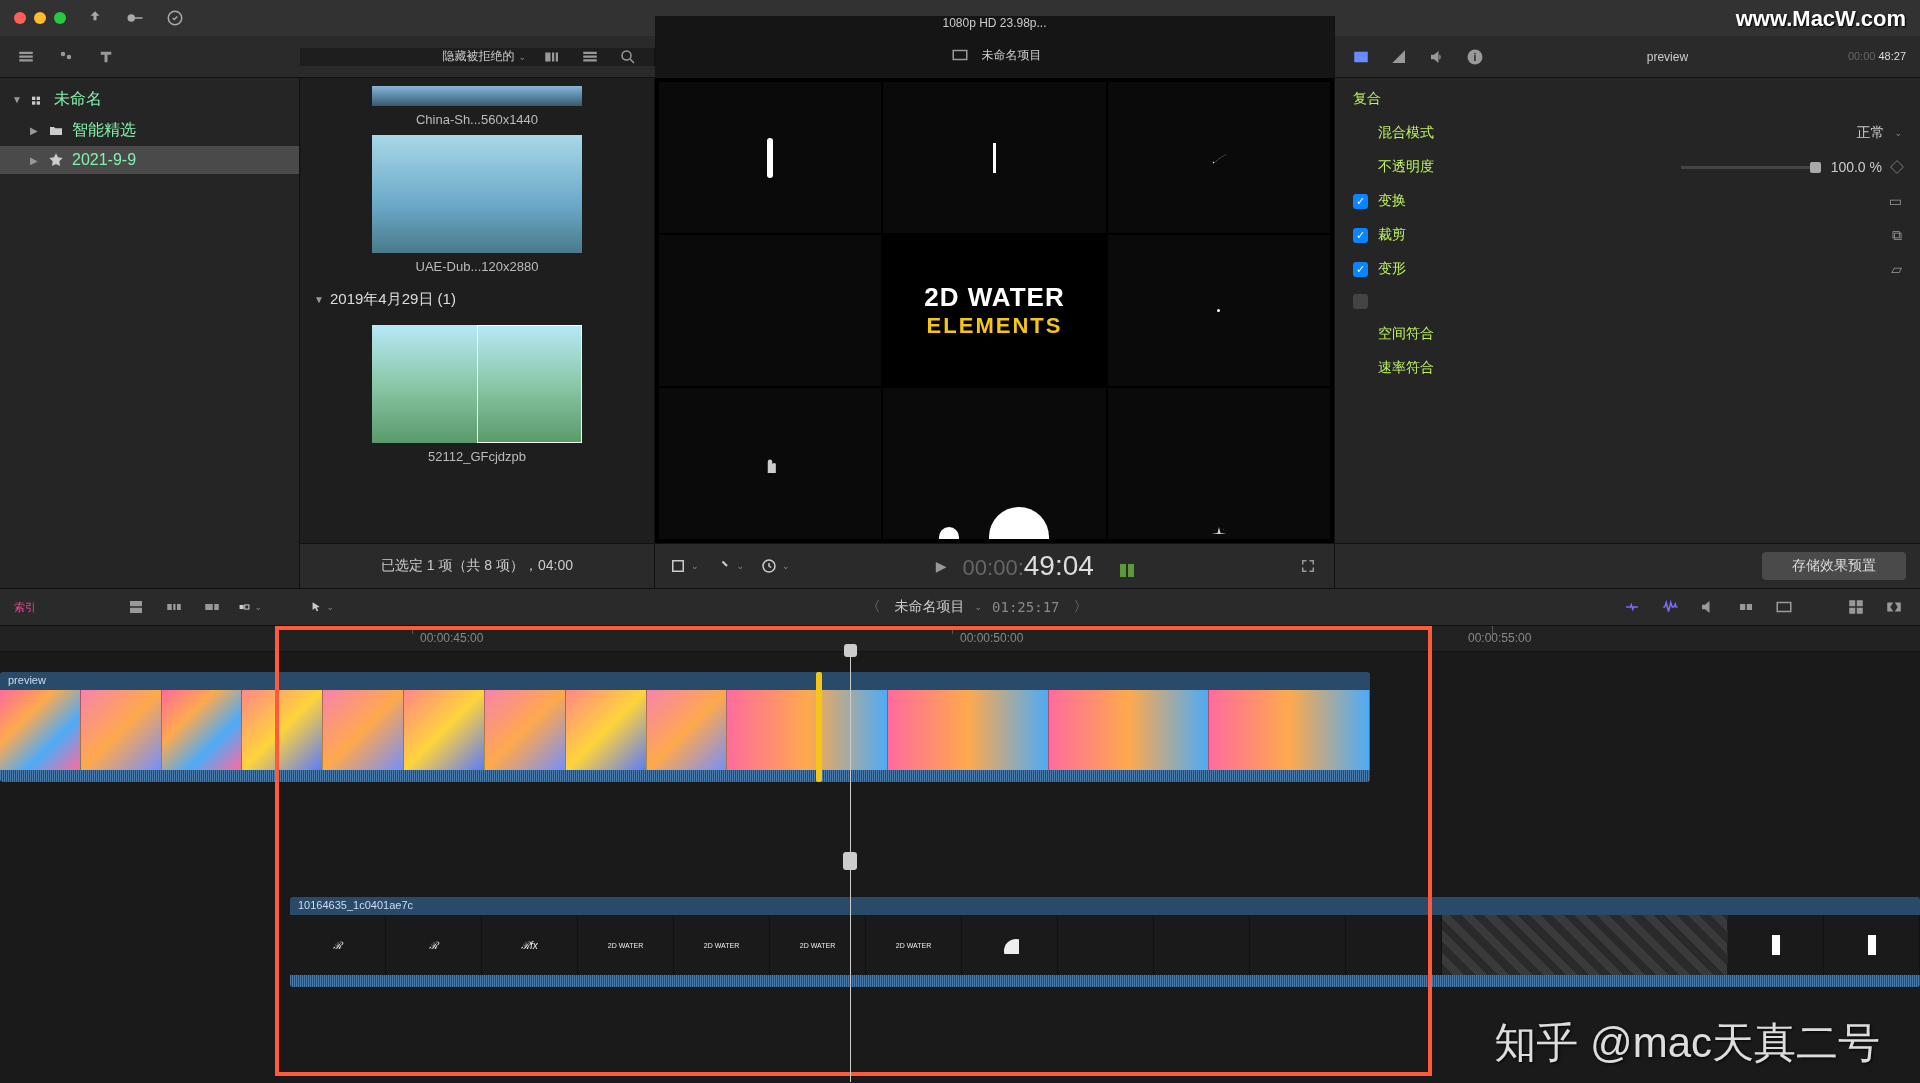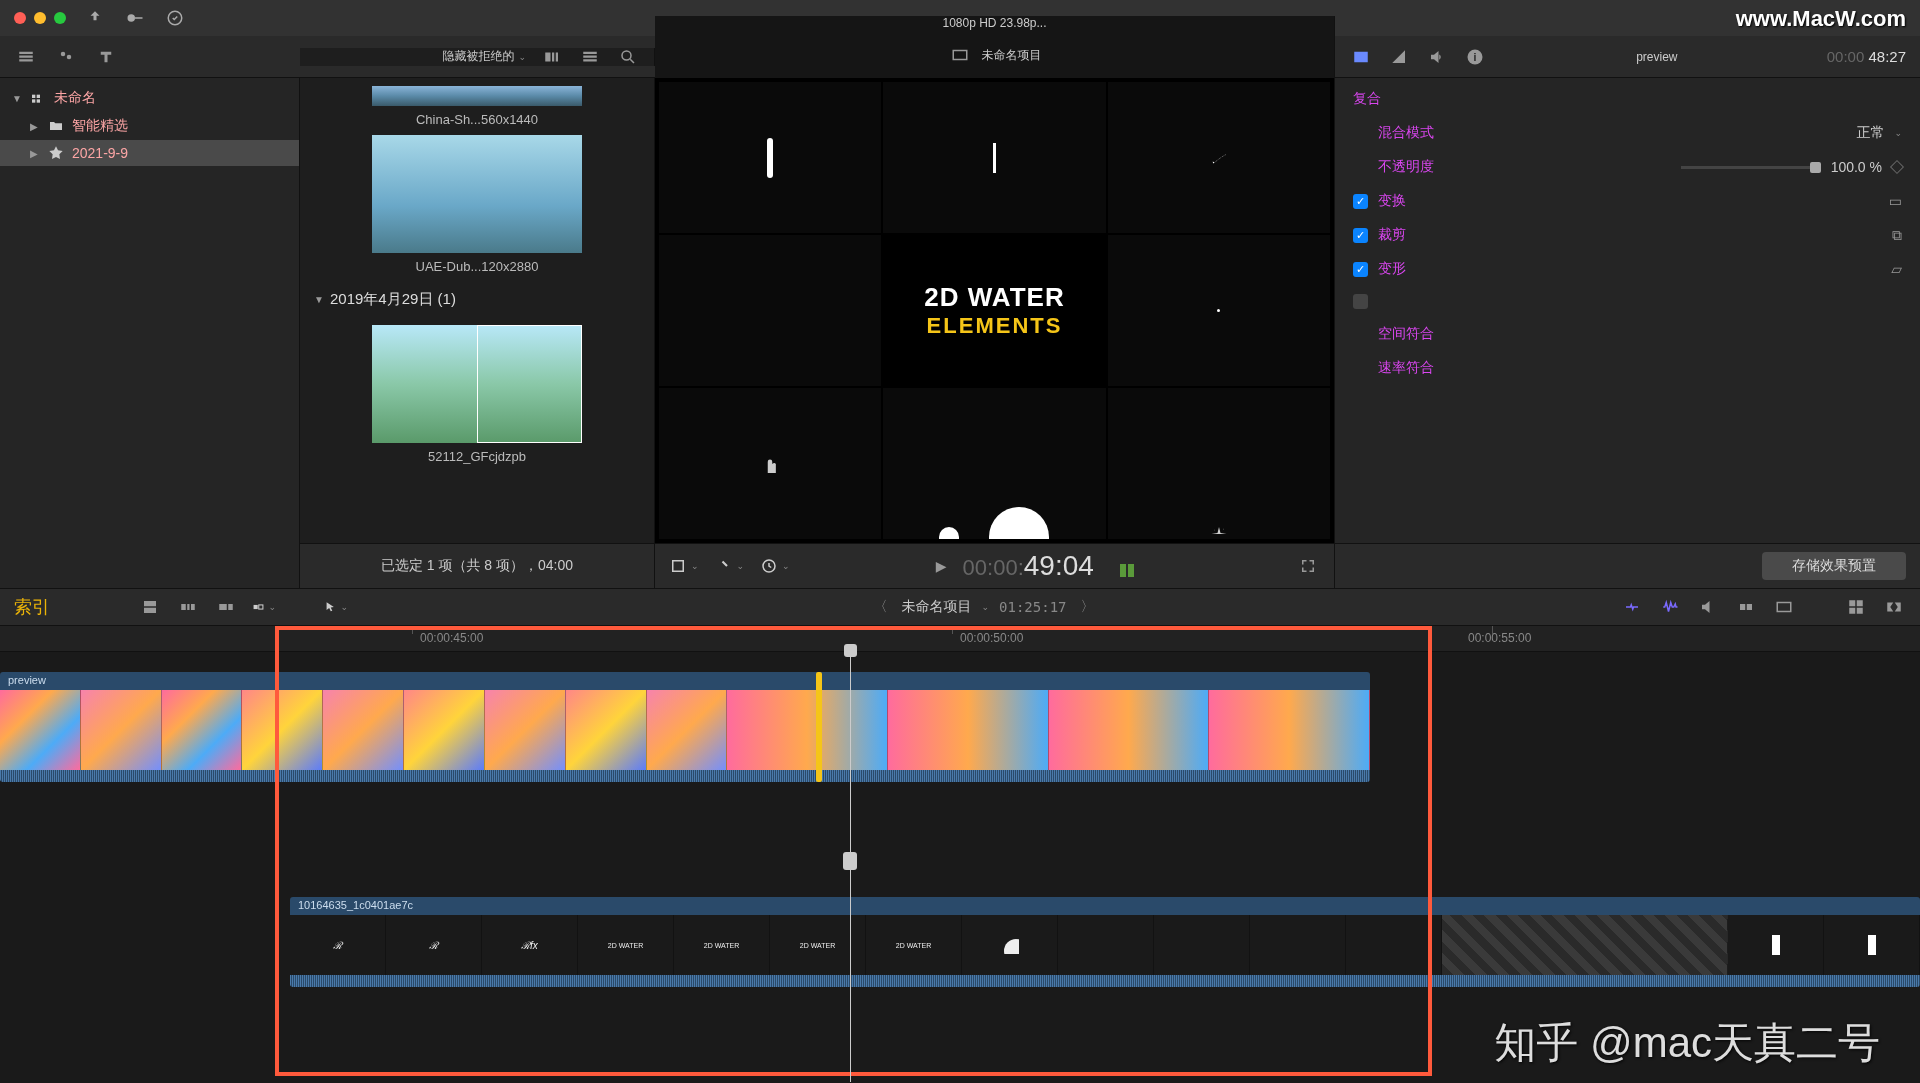--- a/index.html
+++ b/index.html
@@ -17,21 +17,21 @@
 .tb-sec.viewer{flex:1;justify-content:space-between}
 .tb-sec.insp{width:585px;gap:14px}
 .icon-btn{color:#999;cursor:pointer;display:flex;align-items:center;justify-content:center;width:24px;height:18px}
 .dd{color:#ccc;display:flex;align-items:center;gap:4px;cursor:pointer}
 .chev{font-size:9px;color:#888}
 .main{display:flex;height:510px;background:#1e1e1e}
 .sidebar{width:300px;background:#252525;border-right:1px solid #111;padding:6px 0}
 .tree-row{display:flex;align-items:center;gap:8px;padding:5px 12px;cursor:pointer}
 .tree-row.sel{background:#4a4a4a}
 .tri{width:10px;color:#999;font-size:10px}
-.tree-lbl{font-size:14px;color:#fca5a5}
+.tree-lbl{font-size:16px;color:#86efac}
 .tree-ico{width:16px;height:14px;display:flex;align-items:center;justify-content:center}
 .browser{width:355px;background:#1e1e1e;border-right:1px solid #111;overflow:hidden;position:relative}
 .browser-body{padding:0 10px;overflow:auto;height:465px}
 .thumb-item{margin:8px 0;text-align:center}
 .thumb{width:210px;height:118px;background:#444;margin:0 auto 6px;position:relative;background-size:cover;background-position:center}
 .thumb.t1{background:linear-gradient(180deg,#8ab4d8 0%,#5a8aa8 50%,#3a5a6a 100%)}
 .thumb.t2{background:linear-gradient(180deg,#a8d8e8 0%,#6aa8c8 60%,#4a7a8a 100%)}
 .thumb.t3{background:linear-gradient(180deg,#b8e8f8 0%,#8ac8a8 50%,#5a9a6a 100%)}
 .thumb-cap{font-size:13px;color:#bbb}
 .date-hdr{display:flex;align-items:center;gap:6px;padding:8px 4px;font-size:15px;color:#ddd;font-weight:500}
@@ -44,26 +44,26 @@
 .wt2{color:#f5c518;font-weight:900;font-size:22px;letter-spacing:2px}
 .shape{background:#fff}
 .vw-toolbar{height:45px;background:#2a2a2a;border-top:1px solid #111;display:flex;align-items:center;padding:0 14px;gap:16px}
 .play{color:#999;font-size:14px;margin-left:auto}
 .timecode{font-family:monospace;color:#666;font-size:22px}
 .timecode .big{color:#ddd;font-size:28px}
 .meters{display:flex;gap:2px;margin-left:10px}
 .meter{width:6px;height:22px;background:linear-gradient(180deg,#2a2a2a 0%,#2a2a2a 40%,#5a9a3a 40%,#5a9a3a 100%)}
 .expand{margin-left:auto;color:#999}
 .inspector{width:585px;background:#252525;display:flex;flex-direction:column}
-.insp-tc{position:absolute;top:58px;right:18px;font-family:monospace;color:#666;font-size:15px}
+.insp-tc{position:absolute;top:58px;right:18px;font-family:monospace;color:#666;font-size:11px}
 .insp-tc .w{color:#ddd}
 .insp-body{flex:1;overflow:auto;padding:4px 0}
 .insp-row{display:flex;align-items:center;padding:8px 18px;gap:10px;font-size:14px}
 .insp-row.hdr{color:#ccc;font-weight:500}
-.insp-lbl{flex:1;color:#d946ef}
+.insp-lbl{flex:1;color:#bef264}
 .insp-val{color:#ccc}
 .cb{width:15px;height:15px;border-radius:3px;background:#0a84ff;display:flex;align-items:center;justify-content:center;color:#fff;font-size:11px}
 .cb.off{background:#444}
 .diamond{width:10px;height:10px;transform:rotate(45deg);border:1px solid #666}
 .insp-icon{color:#999;font-size:14px}
 .slider-track{width:140px;height:3px;background:#444;position:relative}
 .slider-thumb{position:absolute;right:0;top:-4px;width:11px;height:11px;background:#aaa;border-radius:2px}
 .insp-footer{height:45px;background:#2a2a2a;border-top:1px solid #111;display:flex;align-items:center;justify-content:flex-end;padding:0 14px}
 .save-btn{background:#4a4a4a;border-radius:4px;padding:5px 30px;color:#ddd;font-size:14px;cursor:pointer}
 .tl-toolbar{height:38px;background:#2a2a2a;border-top:1px solid #111;border-bottom:1px solid #111;display:flex;align-items:center;padding:0 14px;gap:14px}
@@ -399,21 +399,21 @@
         <span class="insp-lbl">速率符合</span>
       </div>
     </div>
     <div class="insp-footer">
       <div class="save-btn">存储效果预置</div>
     </div>
   </div>
 </div>
 
 <div class="tl-toolbar">
-  <span style="color:#eab308;font-size:18px">索引</span>
+  <span style="color:#ec4899;font-size:11px">索引</span>
   <div style="width:60px"></div>
   <div class="icon-btn">
       <svg viewBox="0 0 24 24">
         <rect x="4" y="4" width="16" height="7"></rect>
         <rect x="4" y="13" width="16" height="7"></rect>
       </svg>
     </div>
   <div class="icon-btn">
       <svg viewBox="0 0 24 24">
         <rect x="3" y="8" width="6" height="8"></rect>

